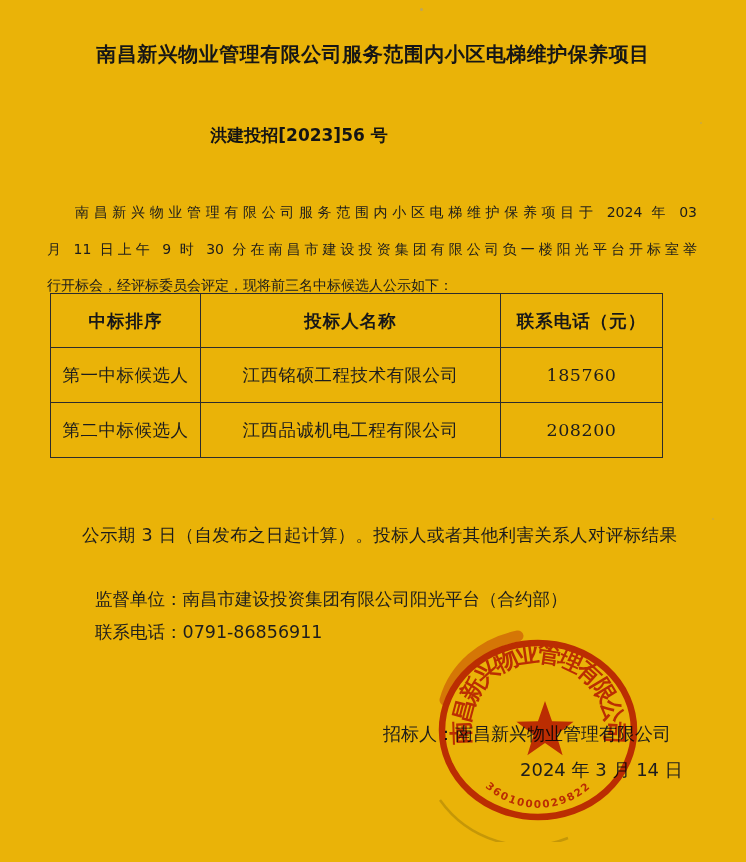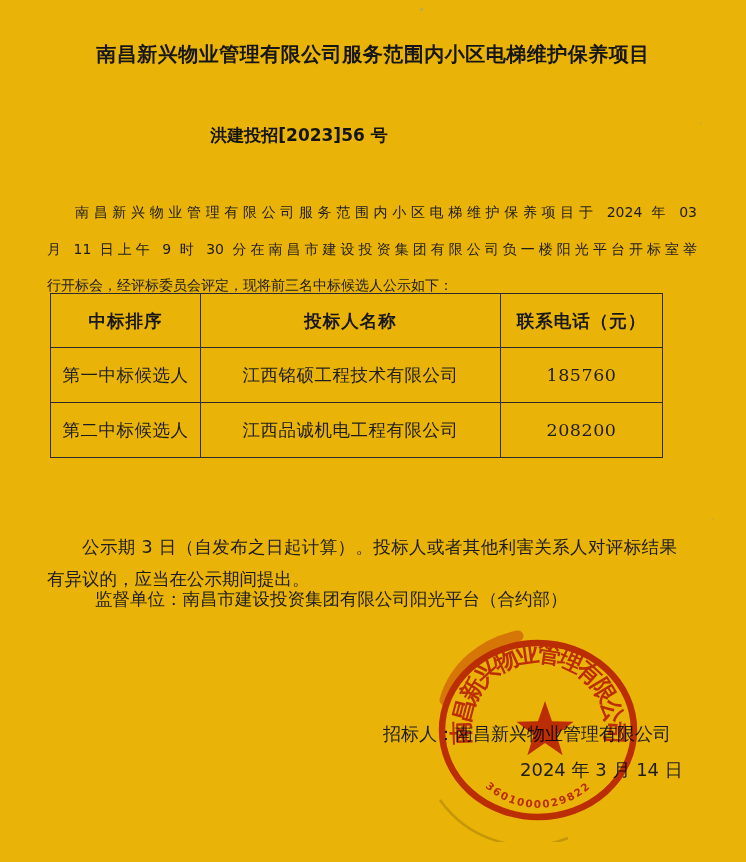--- a/index.html
+++ b/index.html
@@ -46,21 +46,21 @@
     font-size:17.5px; padding:0; overflow:hidden;
   }
   .doc-table thead tr { height:54px; }
   .doc-table tbody tr { height:55px; }
   .doc-table th { font-weight:600; letter-spacing:1px; color:#181818; }
   .doc-table td { font-weight:400; letter-spacing:0.5px; }
   .price-cell { font-family:"DejaVu Serif","Liberation Serif",serif; font-size:17px; letter-spacing:0.5px; }
   
   .notice {
     position:absolute; top:519px; left:47px; width:630px;
-    font-size:17.5px; line-height:32px; color:#1c1c1c;margin-top:12px;
+    font-size:17.5px; line-height:32px; color:#1c1c1c;
   }
   .notice .ln { height:32px; }
   .supervisor {
     position:absolute; top:588px; left:95px; width:620px;
     font-size:17.5px; line-height:22px; white-space:nowrap;
   }
   .phone {
     position:absolute; top:621px; left:95px; width:400px;
     font-size:17.5px; line-height:22px; white-space:nowrap;
   }
@@ -120,24 +120,24 @@
       <tr>
         <td>第二中标候选人</td>
         <td>江西品诚机电工程有限公司</td>
         <td class="price-cell">208200</td>
       </tr>
     </tbody>
   </table>
 
   <div class="notice">
     <div class="ln indent jfull">公示期 3 日（自发布之日起计算）。投标人或者其他利害关系人对评标结果</div>
-    <div class="ln">有异议的，应当在公示期间提出。</div>
   </div>
 
   <div class="supervisor">监督单位：南昌市建设投资集团有限公司阳光平台（合约部）</div>
+  <div class="phone">联系电话：0791-86856911</div>
 
   <div class="tenderer">招标人：南昌新兴物业管理有限公司</div>
   <div class="sign-date">2024 年 3 月 14 日</div>
 
   <svg class="seal-svg" viewBox="-112 -112 224 224">
 
     <path d="M -98,70 A 108 108 0 0 0 30,108" fill="none" stroke="#c2c2c2" stroke-width="2.5" opacity="0.65"></path>
     <g opacity="0.88">
       <defs>
         <path id="sealTextPath" d="M -67.4,14 A 68.8 68.8 0 1 1 67.4,14" fill="none"></path>

